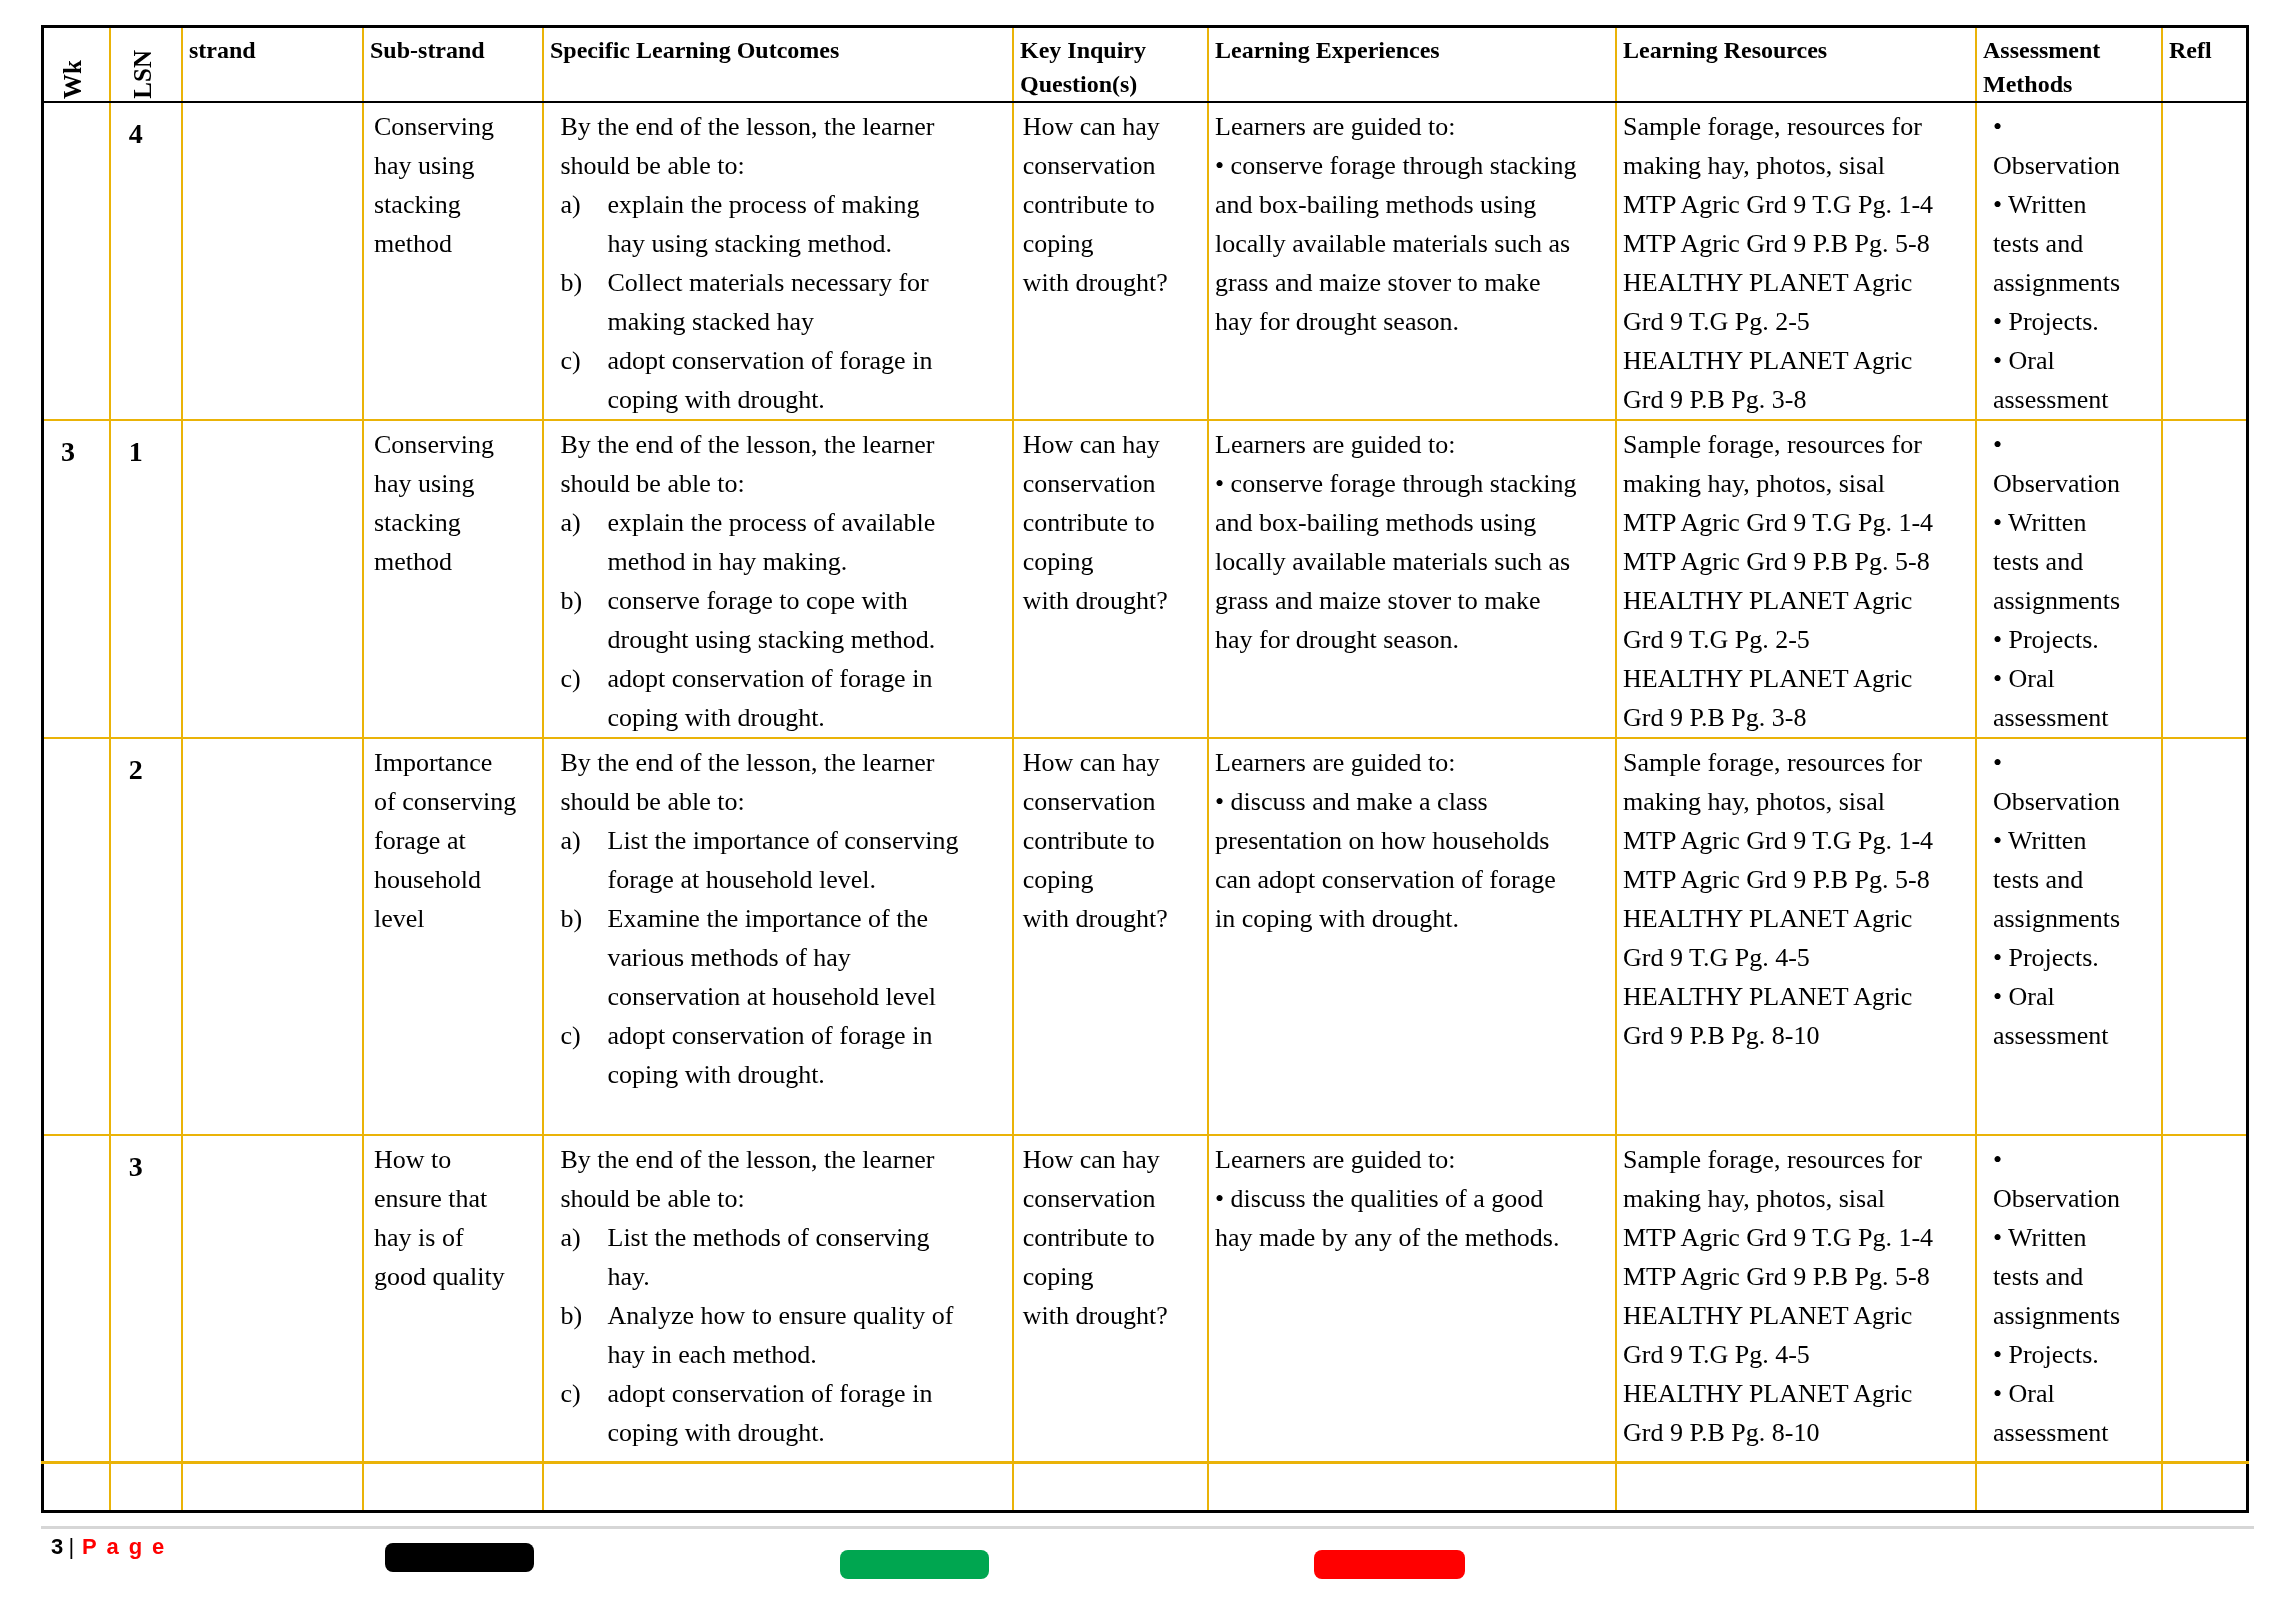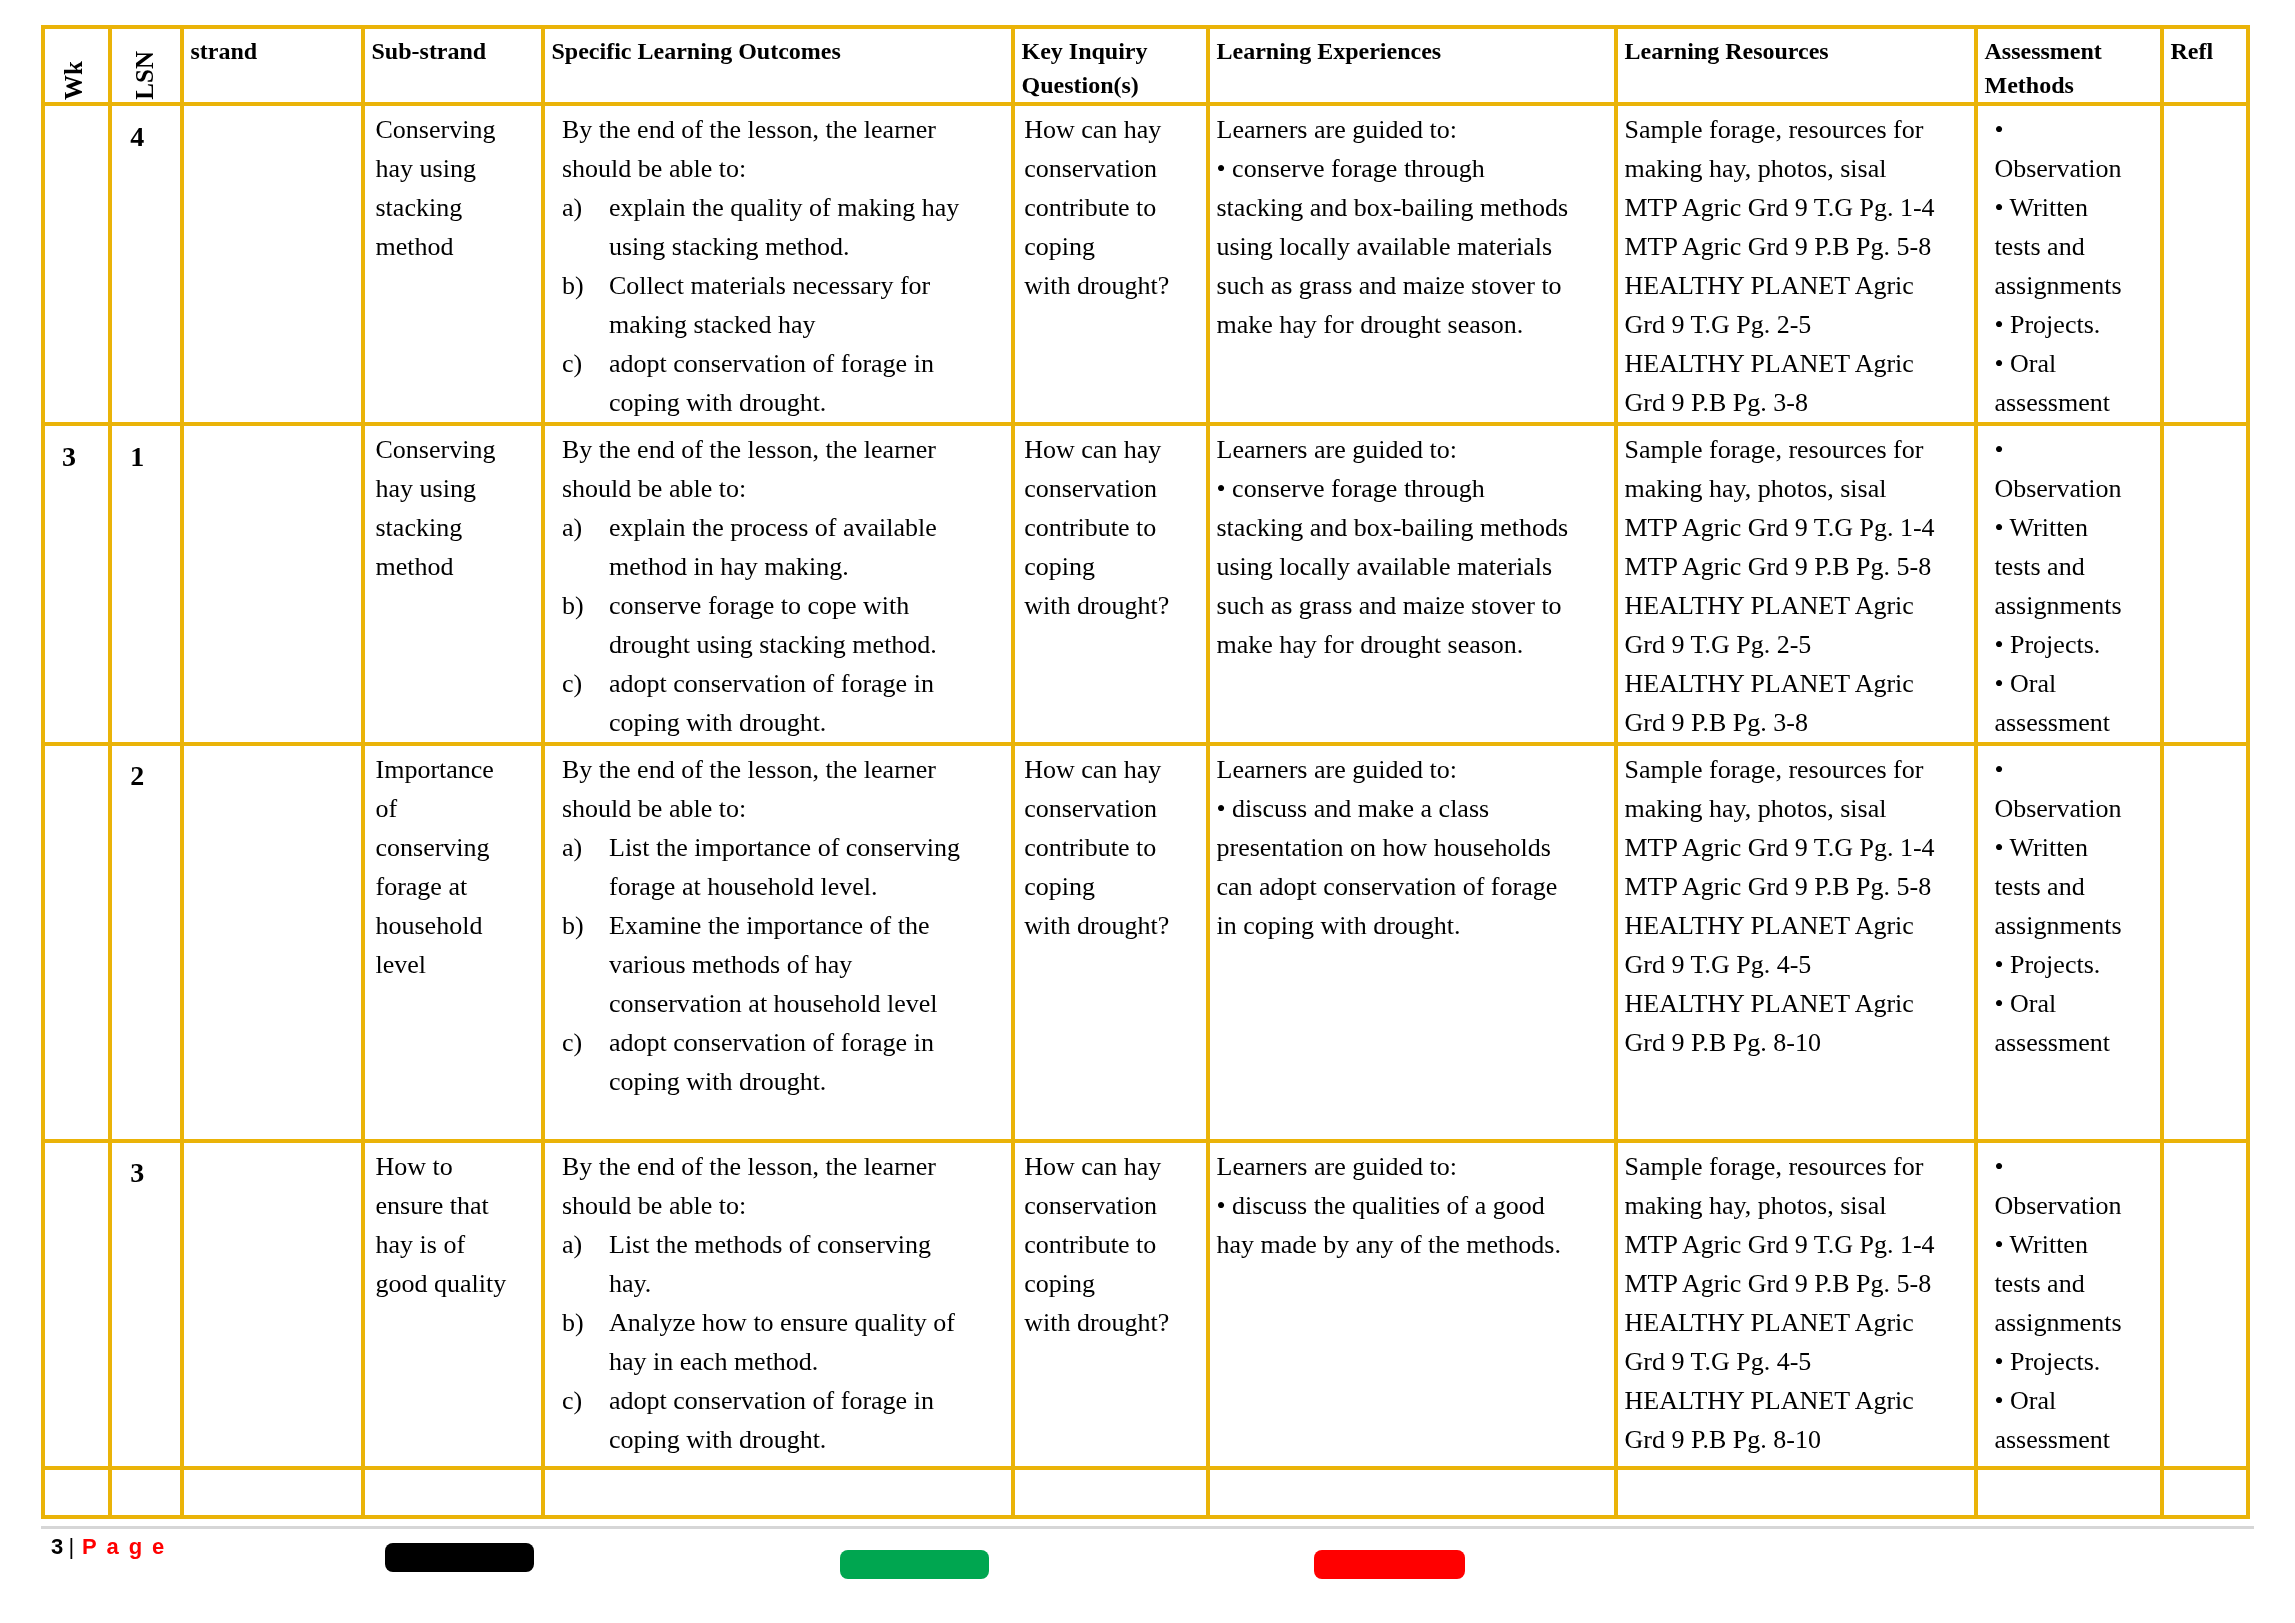--- a/index.html
+++ b/index.html
@@ -14,21 +14,21 @@
 
   
   table.scheme {
     position: absolute; left: 41px; top: 25px;
     width: 2205px;
     border-collapse: collapse;
     table-layout: fixed;
     border: 3.3px solid #000;
   }
   .scheme th, .scheme td {
-    border: 4px solid #eab308;
+    border: 2px solid #eab308;
     vertical-align: top;
     text-align: left;
     font-size: 26px;
     line-height: 39px;
     font-weight: normal;
     padding: 3.9px 6.5px 0 6.5px;
     overflow: hidden;
   }
   .scheme thead th {
     font-weight: bold;
@@ -135,21 +135,21 @@
       <td class="c-strand">
           <div></div>
         </td>
       <td class="c-sub">
           <div>Conserving hay using stacking method</div>
         </td>
       <td class="c-slo">
         <div>By the end of the lesson, the learner should be able to:</div>
         <div class="li">
             <span class="m">a)</span>
-            <span class="t">explain the quality of making hay using stacking method.</span>
+            <span class="t">explain the process of making hay using stacking method.</span>
           </div>
         <div class="li">
             <span class="m">b)</span>
             <span class="t">Collect materials necessary for making stacked hay</span>
           </div>
         <div class="li">
             <span class="m">c)</span>
             <span class="t">adopt conservation of forage in coping with drought.</span>
           </div>
       </td>

